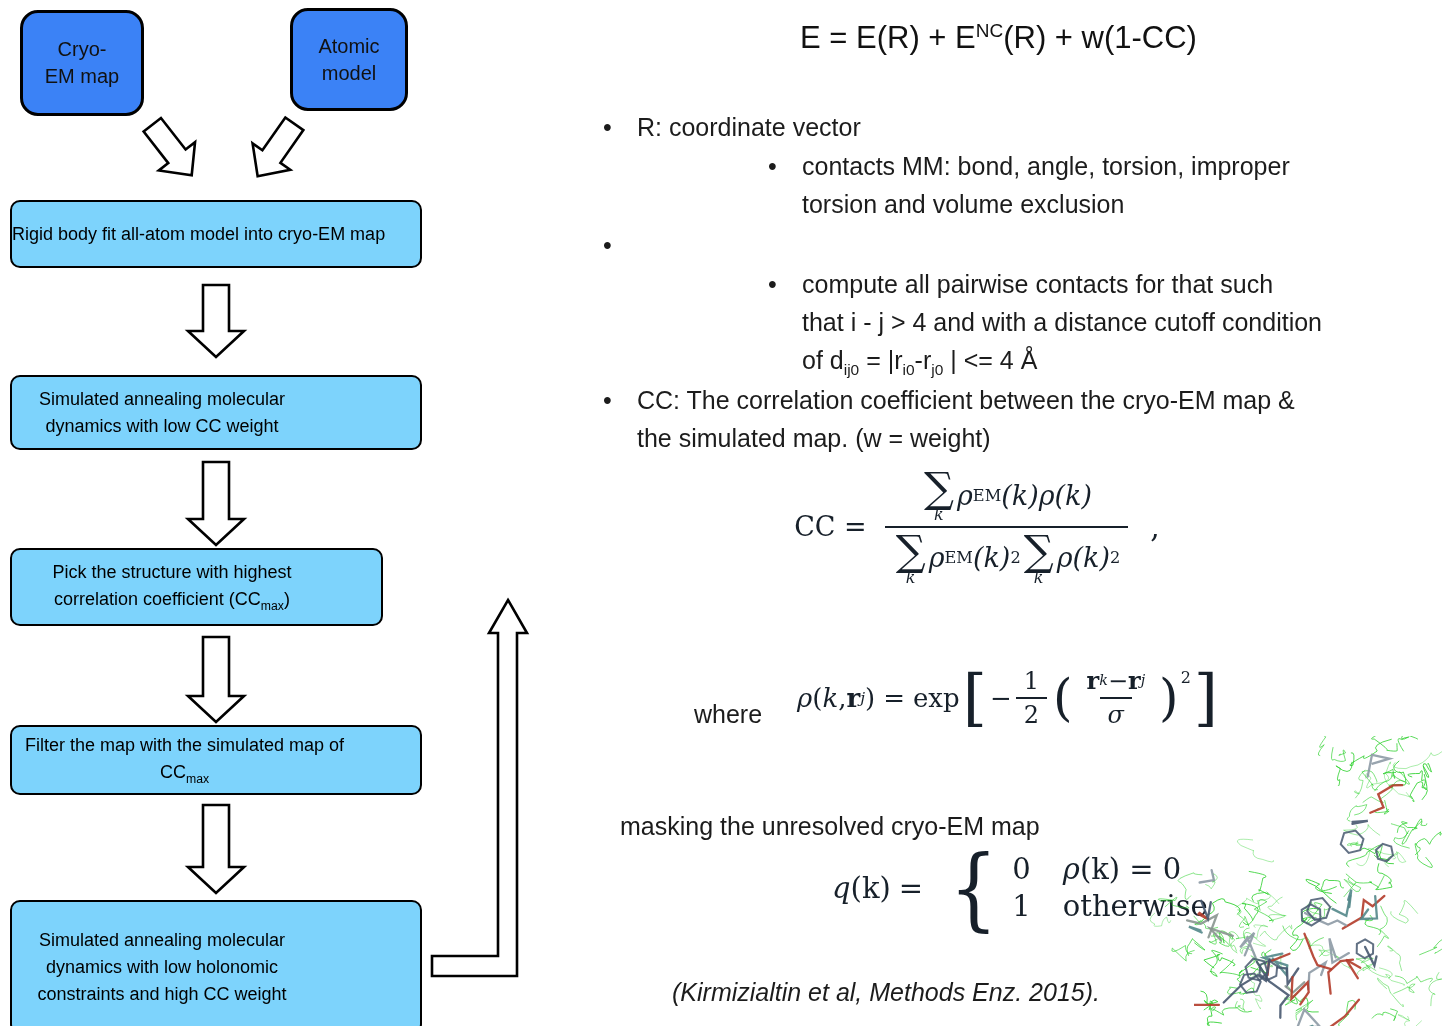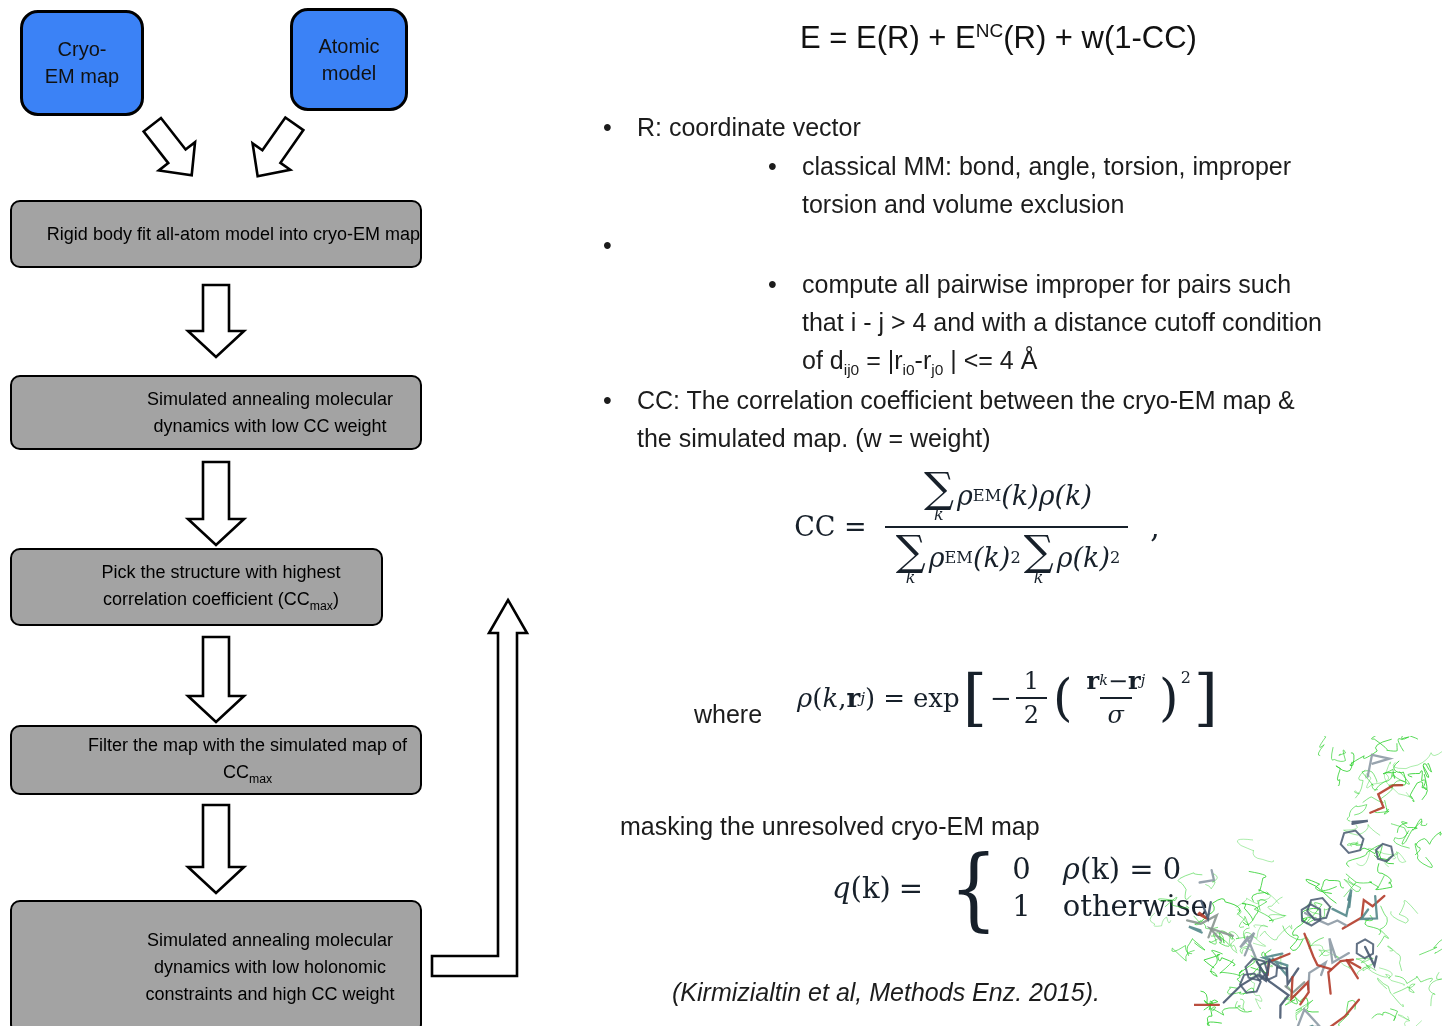--- a/index.html
+++ b/index.html
@@ -5,22 +5,22 @@
   html,body{margin:0;padding:0;background:#fff;}
   .slide{position:relative;width:1442px;height:1026px;background:#fff;overflow:hidden;
          font-family:"Liberation Sans",sans-serif;color:#111;}
 
   
   .flow-arrows{position:absolute;left:0;top:0;}
   .holo{fill:#fff;stroke:#000;stroke-width:2.6;stroke-linejoin:miter;}
   .fnode{position:absolute;border:3px solid #000;border-radius:18px;background:#3b82f6;
          display:flex;flex-direction:column;align-items:center;justify-content:center;
          font-size:20px;font-weight:400;line-height:1.35;text-align:center;box-sizing:border-box;}
-  .fstep{position:absolute;border:2.6px solid #000;border-radius:10px;background:#a3a3a3;
-         display:flex;align-items:center;justify-content:flex-end;text-align:center;
+  .fstep{position:absolute;border:2.6px solid #000;border-radius:10px;background:#7dd3fc;
+         display:flex;align-items:center;justify-content:flex-start;text-align:center;
          font-size:18px;font-weight:500;line-height:1.5;color:#000;box-sizing:border-box;}
   .stepsub{font-size:68%;}
 
   
   .eq-title{position:absolute;font-size:31px;color:#111;}
   .eq-title sup{font-size:19px;}
   .bullet{position:absolute;display:flex;font-size:25px;line-height:38px;color:#1c1c1c;}
   .dot{width:34px;flex:none;}
   .bline{display:block;}
   .bullet sub{font-size:62%;margin-top:32px;}
@@ -108,33 +108,33 @@
   </div>
 
   <div class="bullet" style="left:603px;top:108px;">
     <span class="dot">•</span>
     <span>R: coordinate vector</span>
   </div>
 
   <div class="bullet" style="left:768px;top:147px;">
     <span class="dot">•</span>
     <span>
-      <span class="bline">classical MM: bond, angle, torsion, improper</span>
+      <span class="bline">contacts MM: bond, angle, torsion, improper</span>
       <span class="bline">torsion and volume exclusion</span>
     </span>
   </div>
 
   <div class="bullet" style="left:603px;top:226px;">
     <span class="dot">•</span>
   </div>
 
   <div class="bullet" style="left:768px;top:265px;">
     <span class="dot">•</span>
     <span>
-      <span class="bline">compute all pairwise improper for pairs such</span>
+      <span class="bline">compute all pairwise contacts for that such</span>
       <span class="bline">that i - j &gt; 4 and with a distance cutoff condition</span>
       <span class="bline"><span>of d</span><sub>ij0</sub><span> = |r</span><sub>i0</sub><span>-r</span><sub>j0</sub><span> | &lt;= 4 Å</span></span>
     </span>
   </div>
 
   <div class="bullet" style="left:603px;top:381px;">
     <span class="dot">•</span>
     <span>
       <span class="bline">CC: The correlation coefficient between the cryo-EM map &amp;</span>
       <span class="bline">the simulated map. (w = weight)</span>

